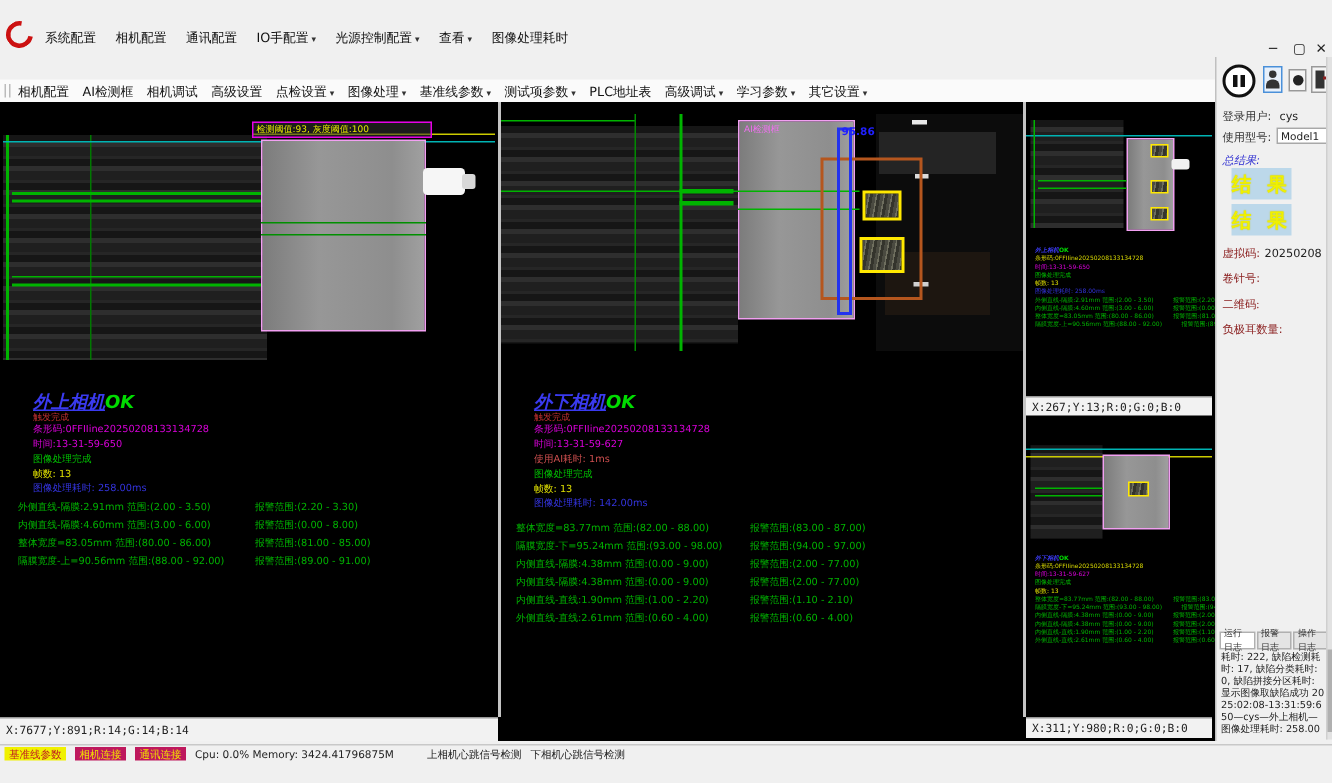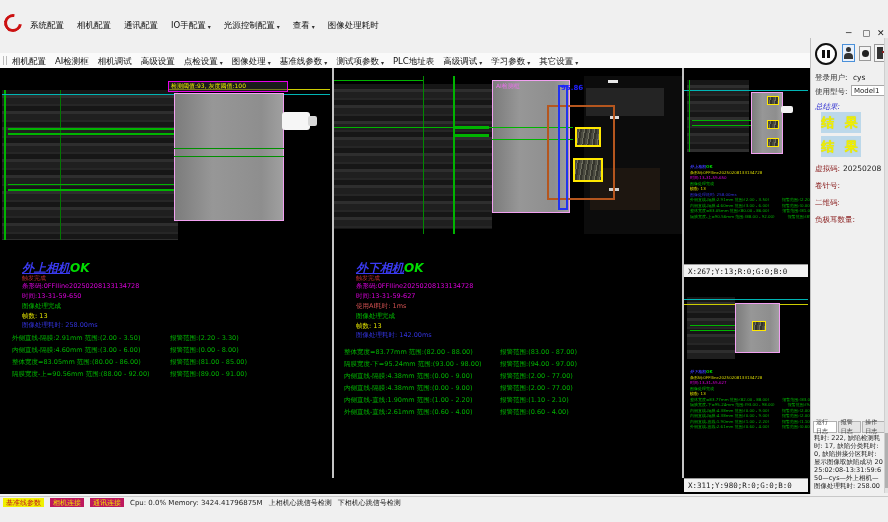--- a/index.html
+++ b/index.html
@@ -209,20 +209,23 @@
       <div class="abs yel nw" style="left:22px;top:244px;">帧数: 13</div>
       <div class="abs blu nw" style="left:22px;top:253px;">图像处理耗时: 258.00ms</div>
       <div class="abs meas" style="left:12px;top:266px;">外侧直线-隔膜:2.91mm 范围:(2.00 - 3.50)</div>
       <div class="abs meas" style="left:170px;top:266px;">报警范围:(2.20 - 3.30)</div>
       <div class="abs meas" style="left:12px;top:278px;">内侧直线-隔膜:4.60mm 范围:(3.00 - 6.00)</div>
       <div class="abs meas" style="left:170px;top:278px;">报警范围:(0.00 - 8.00)</div>
       <div class="abs meas" style="left:12px;top:290px;">整体宽度=83.05mm 范围:(80.00 - 86.00)</div>
       <div class="abs meas" style="left:170px;top:290px;">报警范围:(81.00 - 85.00)</div>
       <div class="abs meas" style="left:12px;top:302px;">隔膜宽度-上=90.56mm 范围:(88.00 - 92.00)</div>
       <div class="abs meas" style="left:170px;top:302px;">报警范围:(89.00 - 91.00)</div>
+      <div class="abs coordbar" style="left:0;top:410px;width:332px;">
+        <span>X:7677;Y:891;R:14;G:14;B:14</span>
+      </div>
     </div>
 
     <div class="abs panel" style="left:334px;width:348px;">
       <div class="abs" style="left:0;top:8px;width:348px;height:158px;background:#000;">
         <div class="abs mtex" style="left:0;top:8px;width:158px;height:145px;"></div>
         <div class="abs" style="left:250px;top:0;width:98px;height:158px;background:#0c0c0c;"></div>
         <div class="abs" style="left:252px;top:12px;width:78px;height:28px;background:#242424;"></div>
         <div class="abs" style="left:256px;top:92px;width:70px;height:42px;background:#1d1610;"></div>
         <div class="abs" style="left:274px;top:4px;width:10px;height:3px;background:#e8e8e8;"></div>
         <div class="abs" style="left:276px;top:40px;width:9px;height:3px;background:#dcdcdc;"></div>
@@ -390,17 +393,17 @@
     <div class="abs scrolltrack" style="left:73px;top:0;width:4px;height:455px;">
       <div class="abs scrollthumb" style="left:0;top:395px;width:4px;height:55px;"></div>
     </div>
   </div>
 
   <div class="abs statusbar">
     <span class="badge yellow">基准线参数</span>
     <span class="badge red">相机连接</span>
     <span class="badge red">通讯连接</span>
     <span class="sbtext nw">Cpu: 0.0% Memory: 3424.41796875M</span>
-    <span class="sbtext nw" style="margin-left:0;">上相机心跳信号检测</span>
+    <span class="sbtext nw" style="margin-left:16px;">上相机心跳信号检测</span>
     <span class="sbtext nw">下相机心跳信号检测</span>
   </div>
 
 </div>
 
 </body></html>

